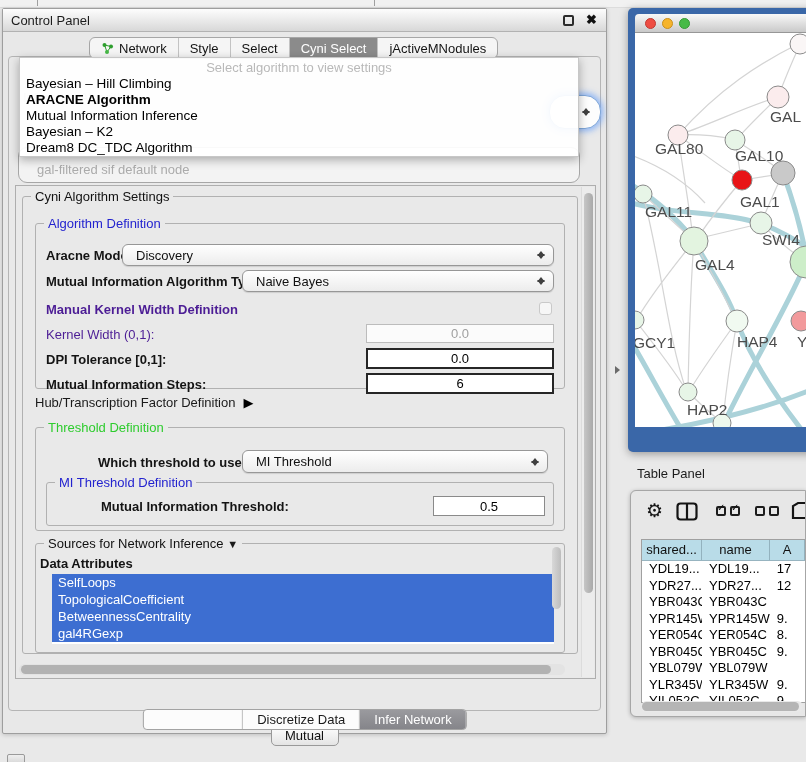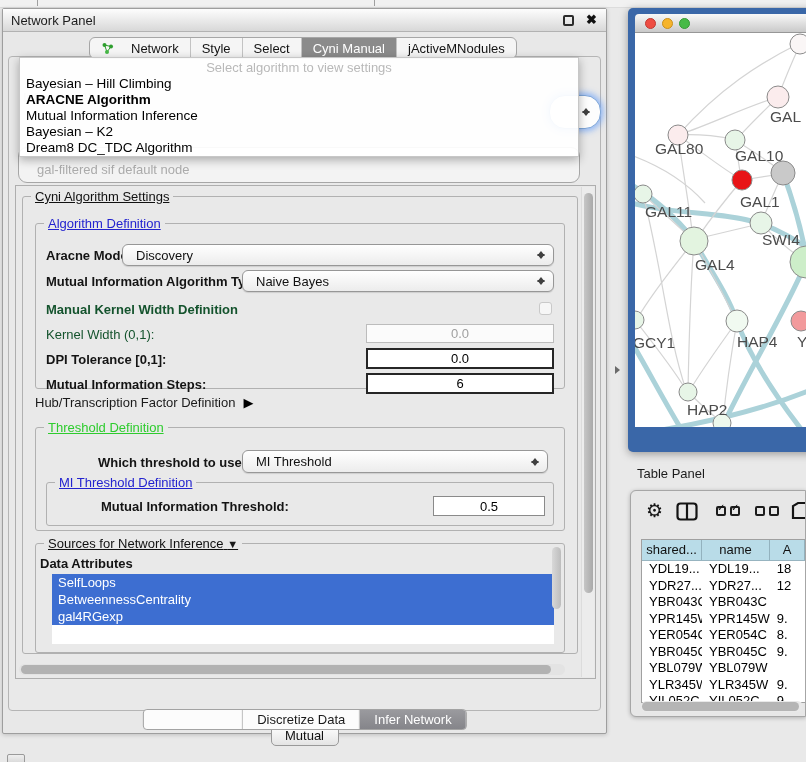--- a/index.html
+++ b/index.html
@@ -21,21 +21,21 @@
     background:#e8e8e8; border:1px solid #9e9e9e; border-radius:2px; box-shadow:0 1px 4px rgba(0,0,0,.18); }
   .cp-titlebar { position:absolute; left:0; top:0; right:0; height:23px;
     background:linear-gradient(#fdfdfd,#d8d8d8); border-bottom:1px solid #b2b2b2; }
   .cp-title { position:absolute; left:8px; top:4px; font-size:13px; color:#1c1c1c; }
   .float-btn { position:absolute; right:32px; top:6px; width:11px; height:11px; border:2px solid #2c2c2c; border-radius:2px; background:transparent; }
   .close-btn { position:absolute; right:9px; top:3px; font-size:13px; font-weight:bold; color:#111; }
 
   
   .cp-tabs { position:absolute; left:86px; top:28px; height:22px; display:flex; z-index:6;
     background:#f5f5f5; border:1px solid #a6a6a6; border-radius:6px; overflow:hidden; }
-  .cp-tab { display:flex; align-items:center; gap:17px; padding:0 11px; font-size:13px; color:#141414; border-left:1px solid #c3c3c3; white-space:nowrap; }
+  .cp-tab { display:flex; align-items:center; gap:5px; padding:0 11px; font-size:13px; color:#141414; border-left:1px solid #c3c3c3; white-space:nowrap; }
   .cp-tab:first-child { border-left:none; }
   .cp-tab.selected { background:var(--tab_selected,#8b8b8b); color:#fff; }
 
   
   .tab-content { position:absolute; left:5px; top:47px; width:593px; height:655px;
     background:#e9e9e9; border:1px solid #b5b5b5; border-radius:4px; }
 
   
   .ghost-label { position:absolute; left:14px; top:33px; color:#b3b3b3; }
   .focus-sliver { position:absolute; left:540px; top:38px; width:52px; height:34px; border-radius:16px;
@@ -56,27 +56,27 @@
   .settings-outer { position:absolute; left:6px; top:128px; width:581px; height:494px;
     background:#e9e9e9; border:1px solid #aeaeae; }
   .vscroll { position:absolute; right:1px; top:1px; bottom:1px; width:13px; background:#ececec; border-left:1px solid #dcdcdc; }
   .vscroll .thumb { position:absolute; left:2px; top:6px; width:9px; height:400px; border-radius:5px;
     background:linear-gradient(90deg,#c6c6c6,#a9a9a9); }
   .hscroll-outer { position:absolute; left:3px; bottom:3px; width:546px; height:11px; background:#e3e3e3; border-radius:6px; }
   .hscroll-outer .thumb { position:absolute; left:2px; top:1px; width:530px; height:9px; border-radius:5px; background:#b2b2b2; }
 
   
   .group { position:absolute; border:1px solid #b1b1b1; border-radius:3px; }
-  .gtitle { position:absolute; top:-8px; left:8px; background:#e9e9e9; padding:0 4px; font-size:13px; color:#111; white-space:nowrap;text-decoration:underline; }
+  .gtitle { position:absolute; top:-8px; left:8px; background:#e9e9e9; padding:0 4px; font-size:13px; color:#111; white-space:nowrap; }
   .gtitle.blue  { color:var(--label_blue,#2323cf); }
   .gtitle.green { color:var(--label_green,#2ecc2e); }
 
   .lbl { position:absolute; font-size:13px; font-weight:bold; color:#141414; white-space:nowrap; }
   .lbl.plain { font-weight:normal; }
-  .lbl.dis { color:#14532d; }
+  .lbl.dis { color:#4c1d95; }
 
   
   .combo { position:absolute; height:22px; background:linear-gradient(#ffffff,#ececec);
     border:1px solid #979797; border-radius:6px; box-shadow:0 1px 1px rgba(0,0,0,.12);
     display:flex; align-items:center; padding:0 24px 0 13px; font-size:13px; color:#111; }
   .stepper { position:absolute; right:8px; top:50%; transform:translateY(-50%); width:8px; height:12px; }
   .stepper::before, .stepper::after { content:""; position:absolute; left:0; border:4px solid transparent; }
   .stepper::before { top:-2px; border-bottom:5px solid #404040; }
   .stepper::after  { bottom:-2px; border-top:5px solid #404040; }
 
@@ -157,21 +157,21 @@
 <body>
 
 <div class="top-strip">
   <div class="top-tick" style="left:37px"></div>
   <div class="top-tick" style="left:374px"></div>
 </div>
 
 <div class="control-panel">
 
   <div class="cp-titlebar">
-    <span class="cp-title">Network Panel</span>
+    <span class="cp-title">Control Panel</span>
     <span class="float-btn"></span>
     <span class="close-btn">✖</span>
   </div>
 
   <div class="cp-tabs">
     <div class="cp-tab">
       <svg width="13" height="13">
         <path d="M3.5 3 L10 4.5 L6 10 Z" fill="none" stroke="#2e9e2e" stroke-width="1"></path>
         <circle cx="3.5" cy="3" r="2" fill="#2e9e2e"></circle>
         <circle cx="10" cy="4.5" r="2" fill="#2e9e2e"></circle>
@@ -179,21 +179,21 @@
       </svg>
       <span>Network</span>
     </div>
     <div class="cp-tab">
         <span>Style</span>
       </div>
     <div class="cp-tab">
         <span>Select</span>
       </div>
     <div class="cp-tab selected">
-        <span>Cyni Manual</span>
+        <span>Cyni Select</span>
       </div>
     <div class="cp-tab">
         <span>jActiveMNodules</span>
       </div>
   </div>
 
   <div class="tab-content">
 
     <div class="ghost-label">Inference Algorithm</div>
     <div class="focus-sliver">
@@ -267,20 +267,21 @@
 
         <div class="group" style="left:12px; top:346px; width:530px; height:110px;">
           <span class="gtitle">
             <span>Sources for Network Inference</span>
             <span class="src-arrow">▼</span>
           </span>
           <span class="lbl" style="left:4px; top:12px;">Data Attributes</span>
           <div class="attr-list">
 
           <div class="attr-item">SelfLoops</div>
+              <div class="attr-item">TopologicalCoefficient</div>
               <div class="attr-item">BetweennessCentrality</div>
               <div class="attr-item">gal4RGexp</div>
             </div>
           <div class="attr-scroll"></div>
         </div>
       </div>
 
       <div class="vscroll">
           <div class="thumb"></div>
         </div>
@@ -412,21 +413,21 @@
     <div class="tbl-head">
       <div class="th c1">shared...</div>
       <div class="th c2">name</div>
       <div class="th c3">A</div>
     </div>
     <div>
 
     <div class="tbl-row">
         <div class="td c1">YDL19...</div>
         <div class="td c2">YDL19...</div>
-        <div class="td c3">18</div>
+        <div class="td c3">17</div>
       </div>
         <div class="tbl-row">
         <div class="td c1">YDR27...</div>
         <div class="td c2">YDR27...</div>
         <div class="td c3">12</div>
       </div>
         <div class="tbl-row">
         <div class="td c1">YBR043C</div>
         <div class="td c2">YBR043C</div>
         <div class="td c3"></div>

